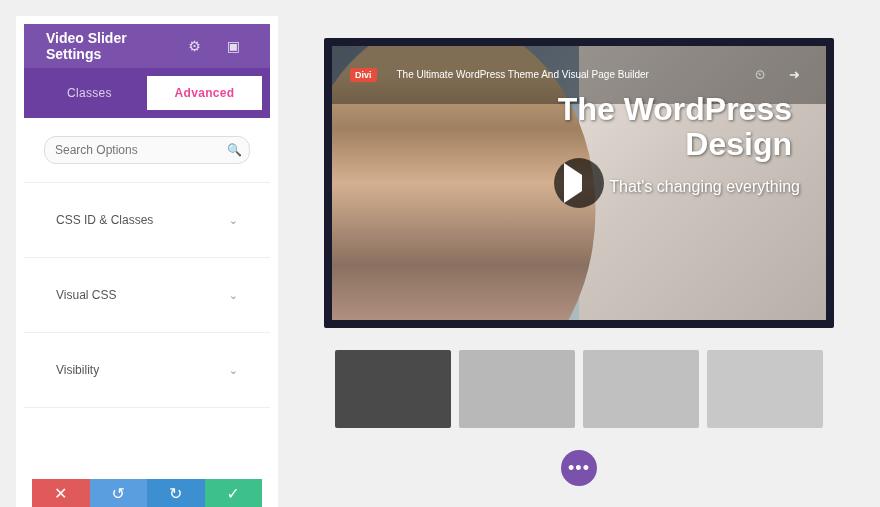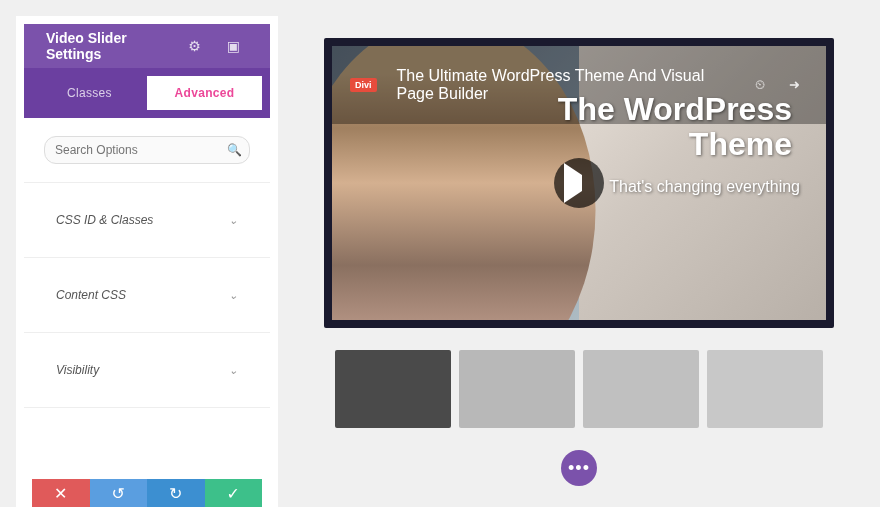--- a/index.html
+++ b/index.html
@@ -97,21 +97,20 @@
       right: 8px;
       top: 50%;
       transform: translateY(-50%);
       color: #aaa;
       font-size: 12px;
       pointer-events: none;
     }
 
     .accordion-item {
       border-bottom: 1px solid #eee;
-      font-style: italic;
     }
 
     .accordion-header {
       display: flex;
       align-items: center;
       justify-content: space-between;
       padding: 14px 16px;
       cursor: pointer;
       font-size: 12px;
       color: #555;
@@ -238,21 +237,21 @@
       background: #e74c3c;
       color: #fff;
       font-size: 9px;
       font-weight: 700;
       padding: 2px 5px;
       border-radius: 2px;
     }
 
     .video-bar-title {
       color: #fff;
-      font-size: 16px;
+      font-size: 10px;
     }
 
     .video-bar-icons {
       display: flex;
       gap: 8px;
       color: rgba(255,255,255,0.85);
       font-size: 13px;
     }
 
     .play-btn {
@@ -338,21 +337,21 @@
 
   <div class="accordion-item">
     <div class="accordion-header">
       <span>CSS ID &amp; Classes</span>
       <span class="chevron">⌄</span>
     </div>
   </div>
 
   <div class="accordion-item">
     <div class="accordion-header">
-      <span>Content CSS</span>
+      <span>Visual CSS</span>
       <span class="chevron">⌄</span>
     </div>
   </div>
 
   <div class="accordion-item">
     <div class="accordion-header">
       <span>Visibility</span>
       <span class="chevron">⌄</span>
     </div>
   </div>
@@ -380,21 +379,21 @@
         </div>
         <div class="video-bar-icons">
           <span>⏲</span>
           <span>➜</span>
         </div>
       </div>
 
       <div class="video-overlay-text">
         <div class="video-title-main">
           <span>The WordPress</span><br>
-          <span>Theme</span>
+          <span>Design</span>
         </div>
         <div class="video-subtitle">That's changing everything</div>
       </div>
 
       <div class="play-btn">
         <div class="play-triangle"></div>
       </div>
     </div>
   </div>
 

